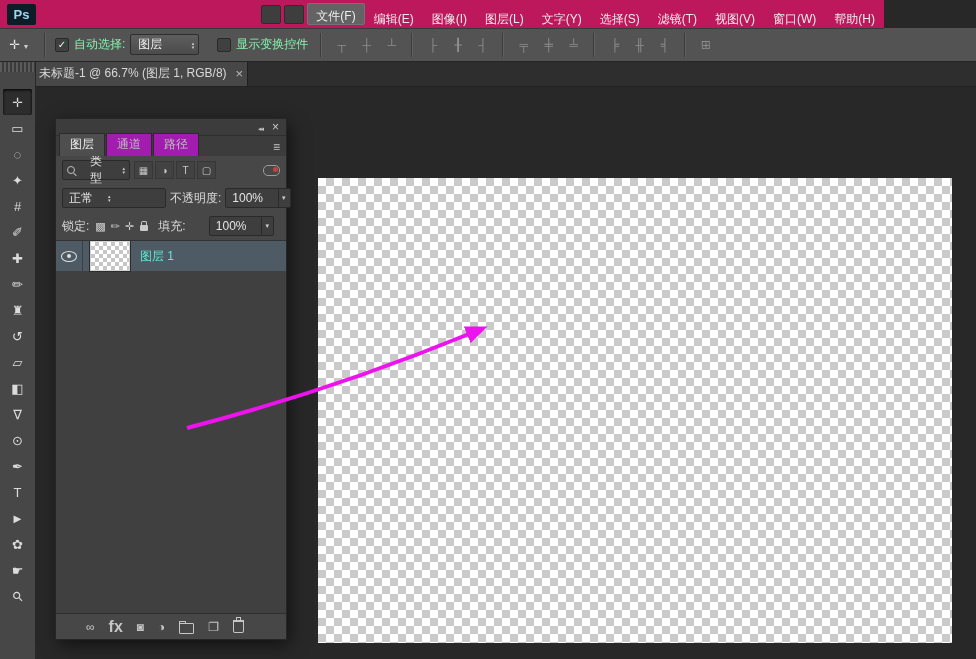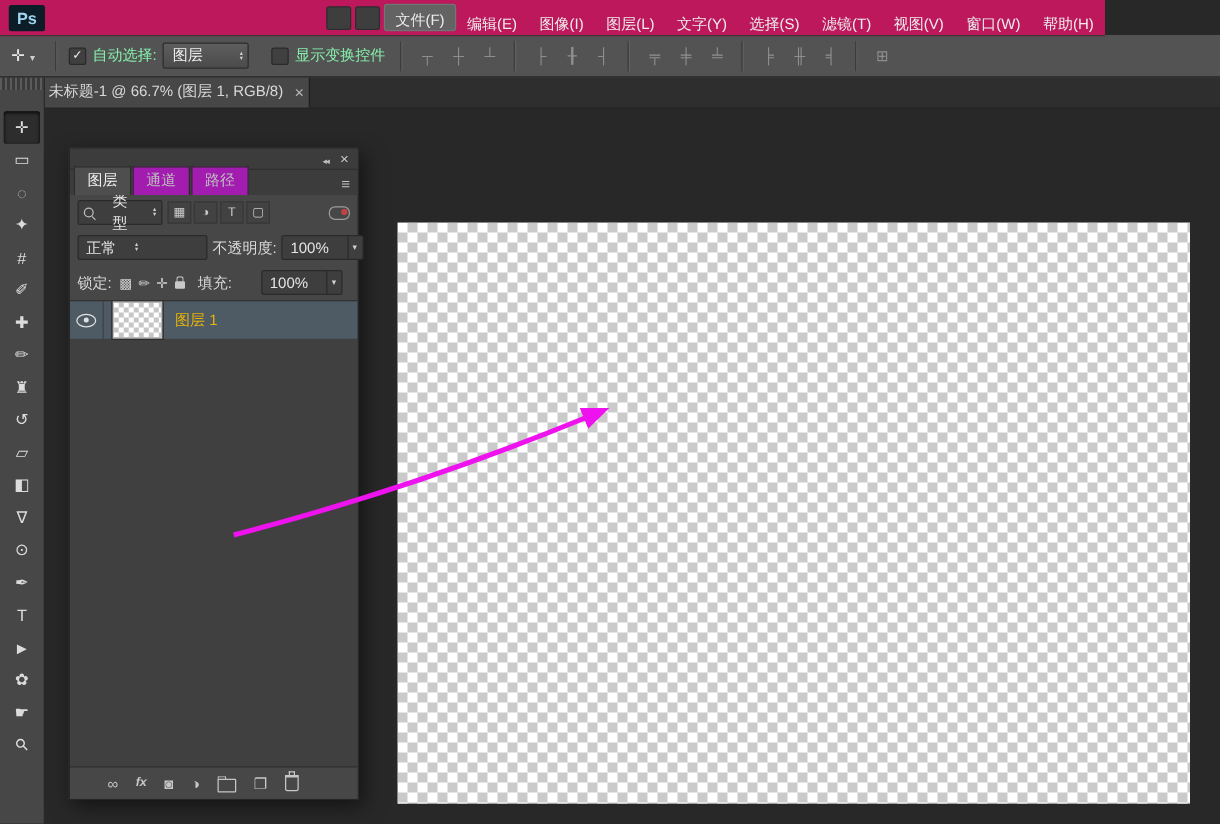--- a/index.html
+++ b/index.html
@@ -96,25 +96,25 @@
   .layer-list{flex:1;background:#404040;border-top:1px solid #323232;overflow:hidden}
   .layer-row{height:30px;display:flex;align-items:center}
   .layer-row.selected{background:#4f5b64}
   .eye-cell{width:26px;height:30px;display:flex;align-items:center;justify-content:center;border-right:1px solid #38424a}
   .eye{width:14px;height:9px;border:1px solid #e0e0e0;border-radius:50%;position:relative}
   .eye::after{content:"";position:absolute;left:50%;top:50%;width:4px;height:4px;margin:-2px 0 0 -2px;
     background:#e0e0e0;border-radius:50%}
   .thumb-cell{display:flex;align-items:center;height:100%;padding:0 7px}
   .thumb{width:38px;height:28px;border:1px solid #d2d2d2;outline:1px solid #2c2c2c;
     background:repeating-conic-gradient(#c6c6c6 0% 25%,#ffffff 0% 50%);background-size:8px 8px}
-  .layer-name{color:#eab308;margin-left:3px}
+  .layer-name{color:#5eead4;margin-left:3px}
   .panel-bottom{height:25px;background:#474747;border-top:1px solid #2e2e2e;
     display:flex;align-items:center;gap:14px;padding-left:30px}
   .bicon{color:#c6c6c6;font-size:12px;line-height:1}
-  .bicon.fx{font-style:italic;font-weight:bold;font-size:10px}
+  .bicon.fx{font-weight:bold;font-size:16px}
   .folder{width:13px;height:9px;border:1px solid #c6c6c6;border-radius:1px;position:relative;margin-top:3px}
   .folder::before{content:"";position:absolute;top:-3px;left:-1px;width:5px;height:2px;
     border:1px solid #c6c6c6;border-bottom:none;border-radius:1px 1px 0 0}
   .trash{width:9px;height:10px;border:1px solid #c6c6c6;border-top:2px solid #c6c6c6;border-radius:0 0 2px 2px;position:relative}
   .trash::before{content:"";position:absolute;top:-5px;left:2px;width:3px;height:2px;border:1px solid #c6c6c6;border-bottom:none}
 
   
   .arrow-overlay{position:absolute;left:0;top:0;width:976px;height:659px;z-index:50;pointer-events:none}
 </style>
 </head>

